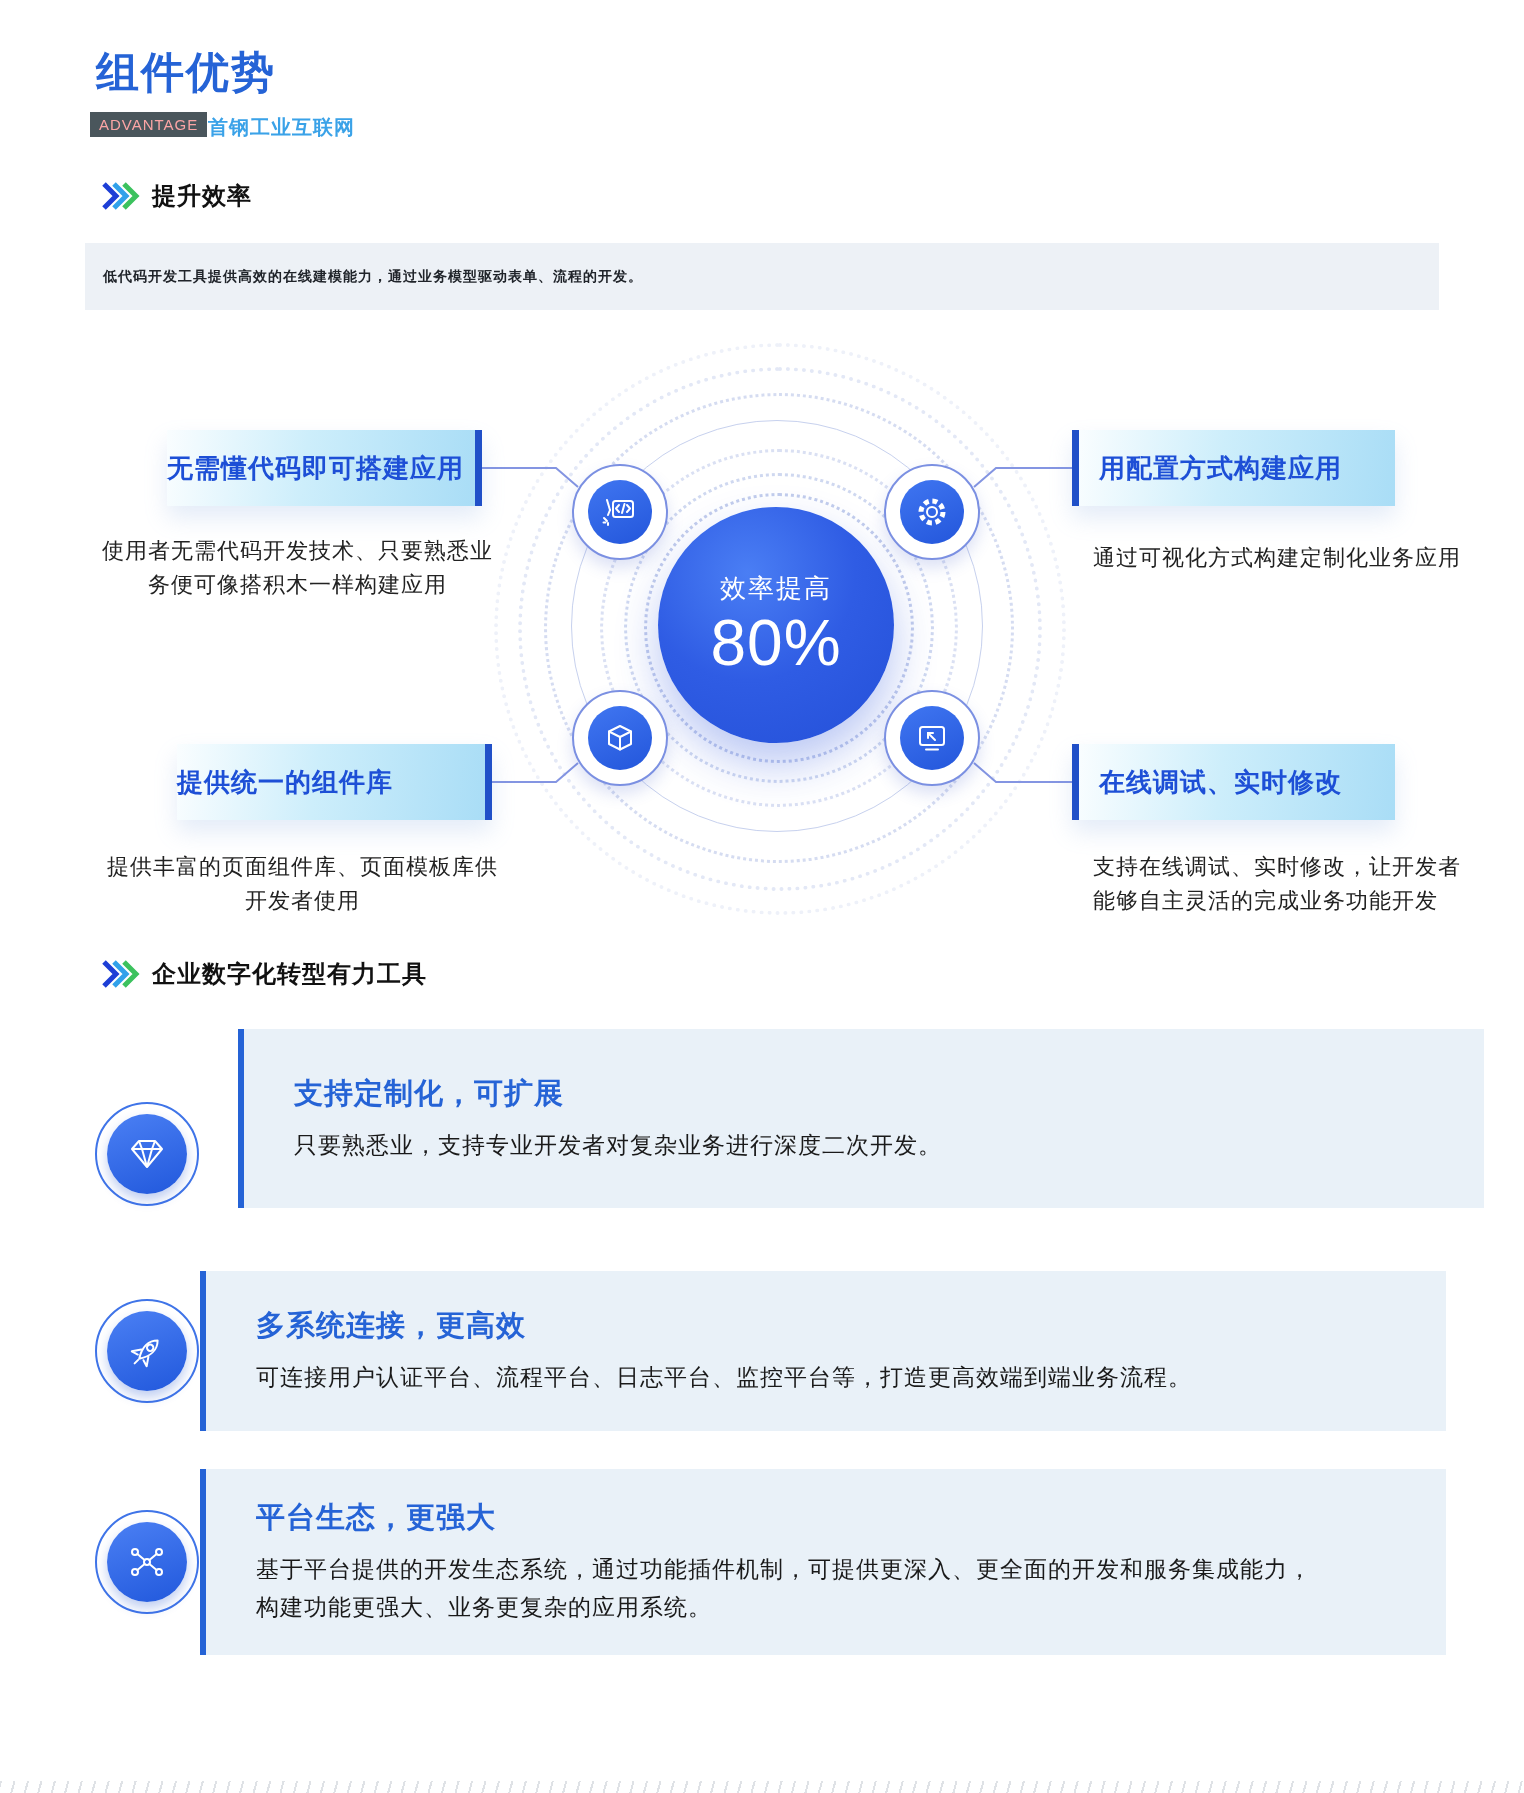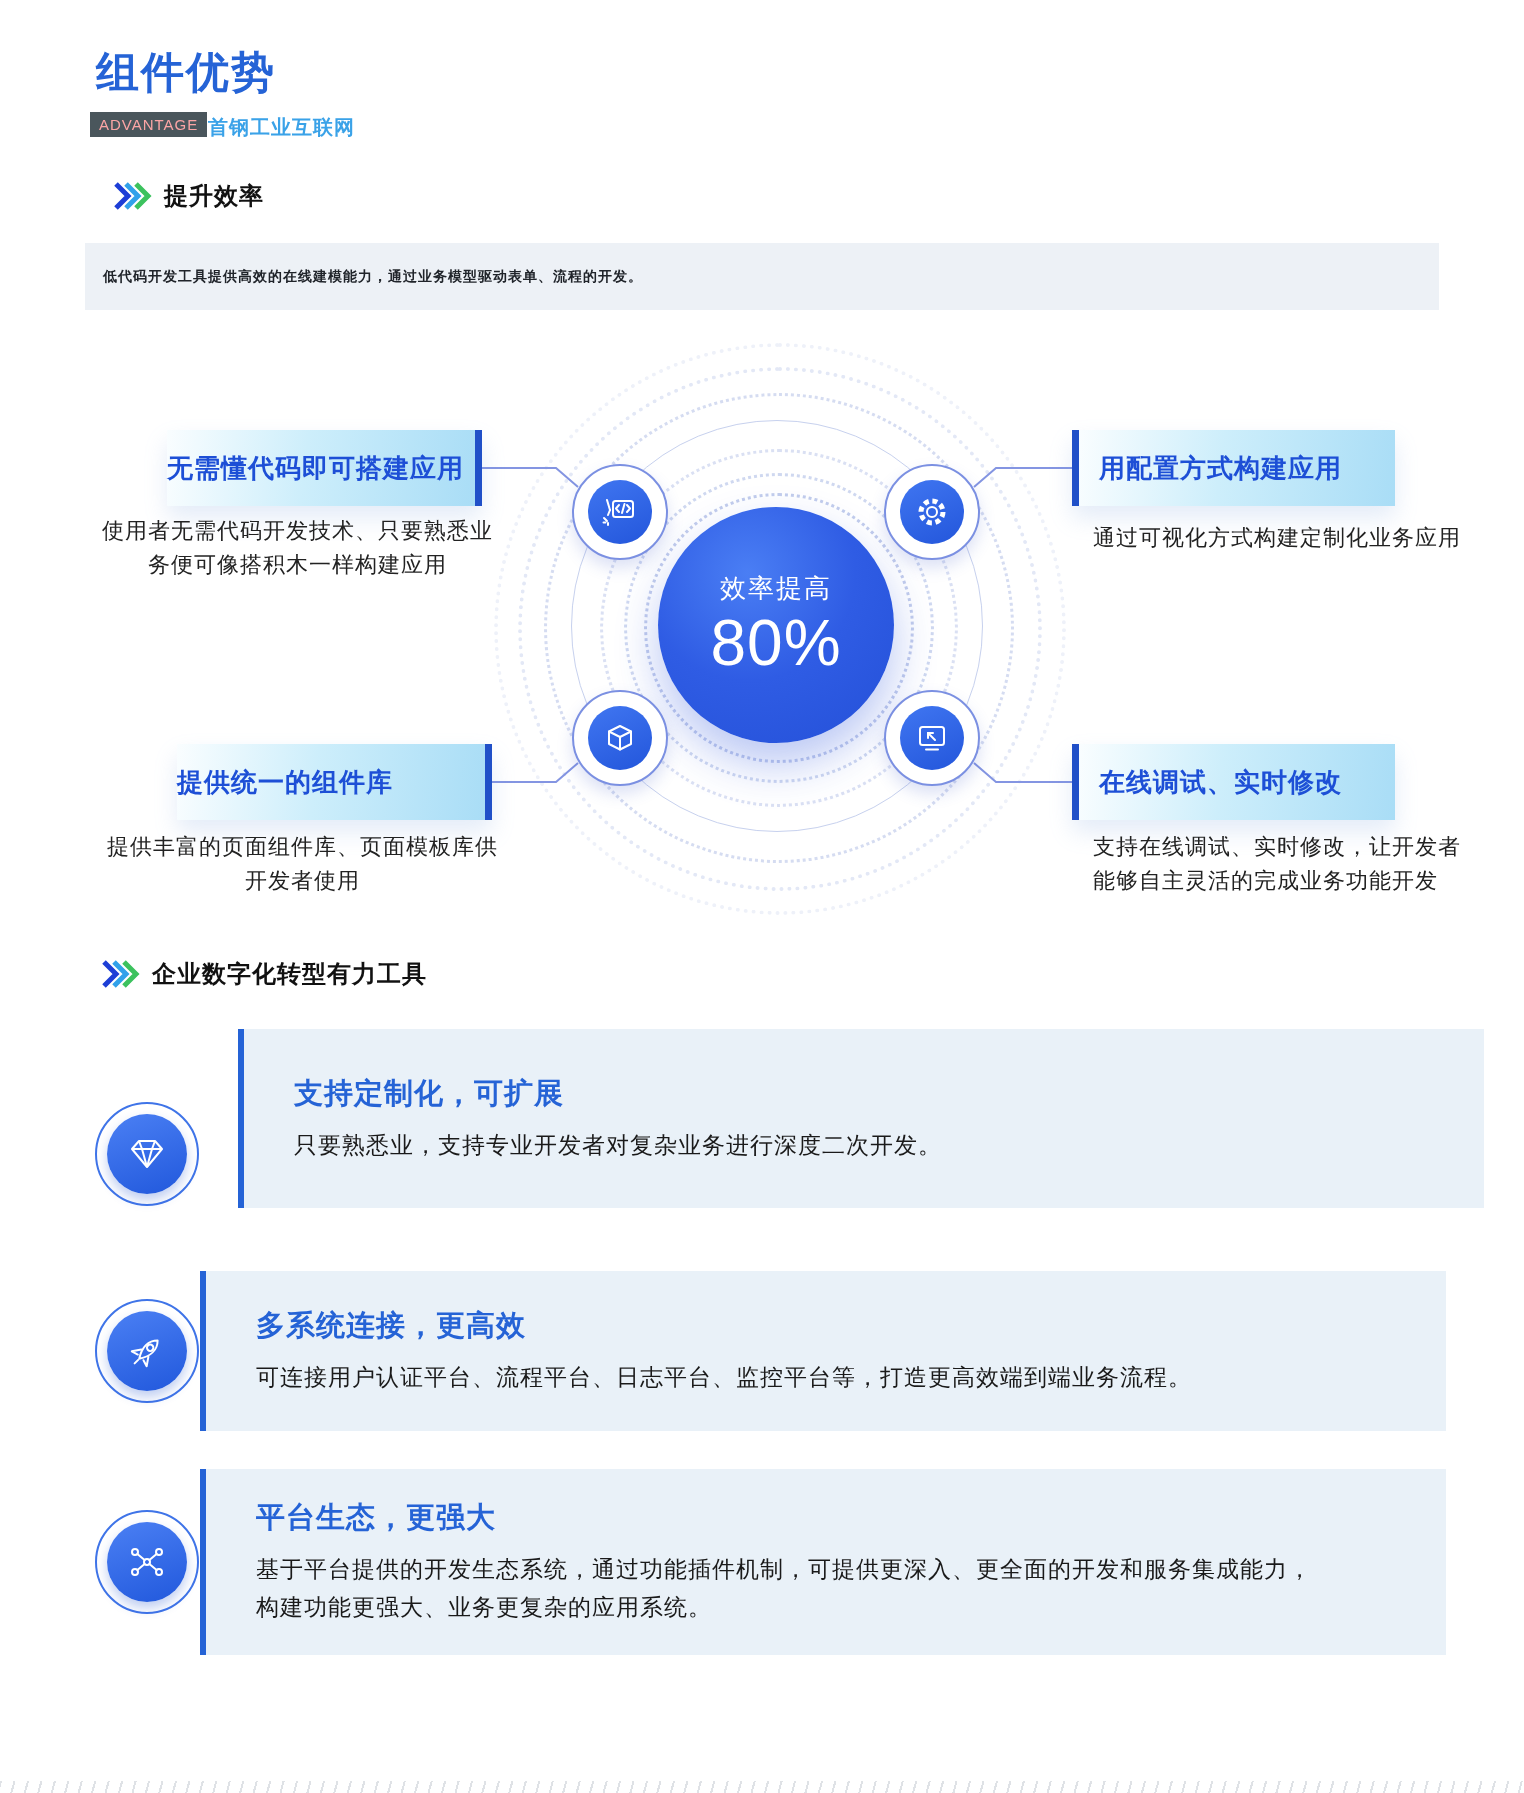--- a/index.html
+++ b/index.html
@@ -41,21 +41,21 @@
     background:linear-gradient(155deg,#4076f1,#2356db);
     display:flex;align-items:center;justify-content:center;}
 
   .feature-box{height:76px;box-sizing:border-box;display:flex;align-items:center;
     background:linear-gradient(97deg, rgba(224,246,254,0.18) 0%, #cdeefb 45%, #a9ddf6 100%);
     box-shadow:0 12px 22px rgba(120,160,220,0.20);}
   .feature-box .title{font-size:26px;font-weight:bold;color:#1d4fd6;letter-spacing:1px;white-space:nowrap;}
   .fb-left{border-right:7px solid #2050c8;justify-content:flex-start;padding-right:22px;}
   .fb-right{border-left:7px solid #2050c8;justify-content:flex-start;padding-left:20px;}
 
-  .feature-desc{font-size:22px;line-height:34px;color:#222;white-space:pre-line;letter-spacing:1px;}
+  .feature-desc{font-size:22px;line-height:34px;color:#222;white-space:pre-line;letter-spacing:1px;margin-top:20px;}
   .fd-center{text-align:center;}
   .fd-left{text-align:left;}
 
   
   .card{left:200px;width:1246px;background:#e9f1f8;border-left:6px solid #2563d6;
     box-sizing:border-box;display:flex;flex-direction:column;justify-content:center;
     padding-left:50px;gap:12px;}
   .card .c-title{font-size:29px;font-weight:bold;color:#2563d6;letter-spacing:1px;}
   .card .c-desc{font-size:23px;color:#1a1a1a;line-height:38px;white-space:pre-line;letter-spacing:1px;}
 
@@ -71,21 +71,21 @@
 
   svg{display:block;}
 </style>
 </head>
 <body>
 
 <div class="abs page-title">组件优势</div>
 <div class="abs badge">ADVANTAGE</div>
 <div class="abs subtitle">首钢工业互联网</div>
 
-<div class="abs sec-head" style="left:112px;top:180px;">
+<div class="abs sec-head" style="left:100px;top:180px;">
   <span>
     <svg width="40" height="30" viewBox="0 0 38 30">
       <path d="M3,3 L15,15 L3,27" stroke="#1d3ed6" stroke-width="5" fill="none"></path>
       <path d="M13,3 L25,15 L13,27" stroke="#31a1ea" stroke-width="5" fill="none"></path>
       <path d="M23,3 L35,15 L23,27" stroke="#3cc25e" stroke-width="5" fill="none"></path>
     </svg>
   </span>
   <span class="txt">提升效率</span>
 </div>
 

